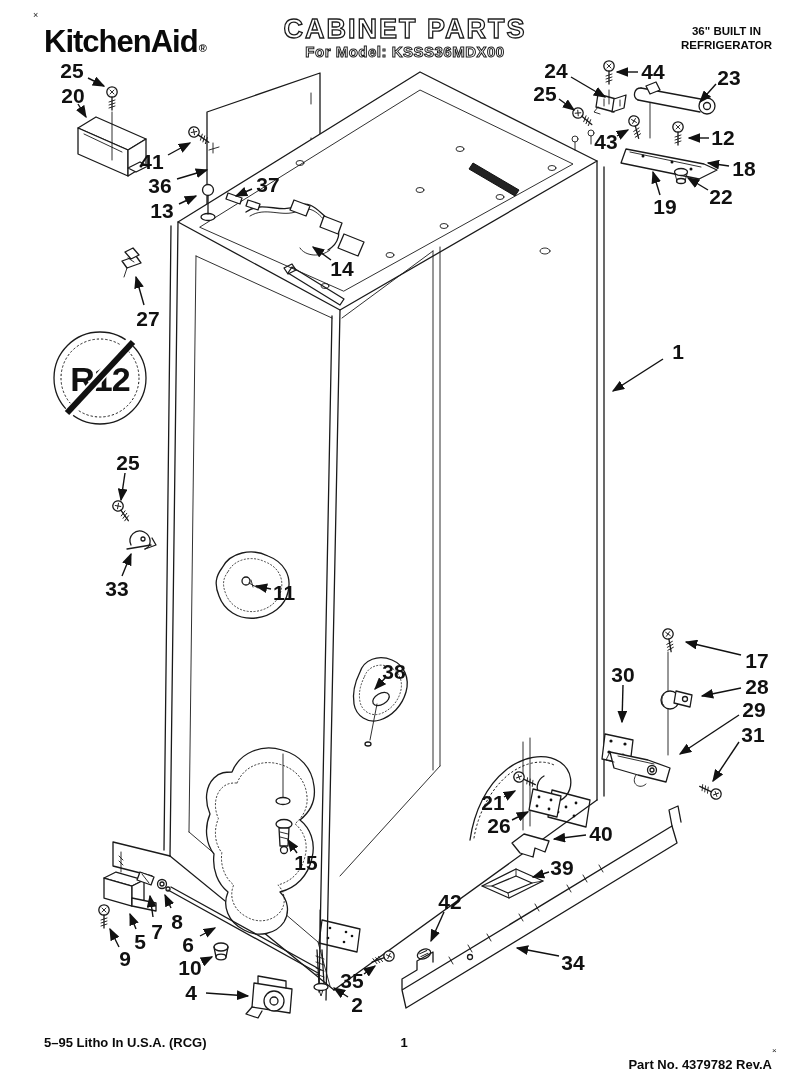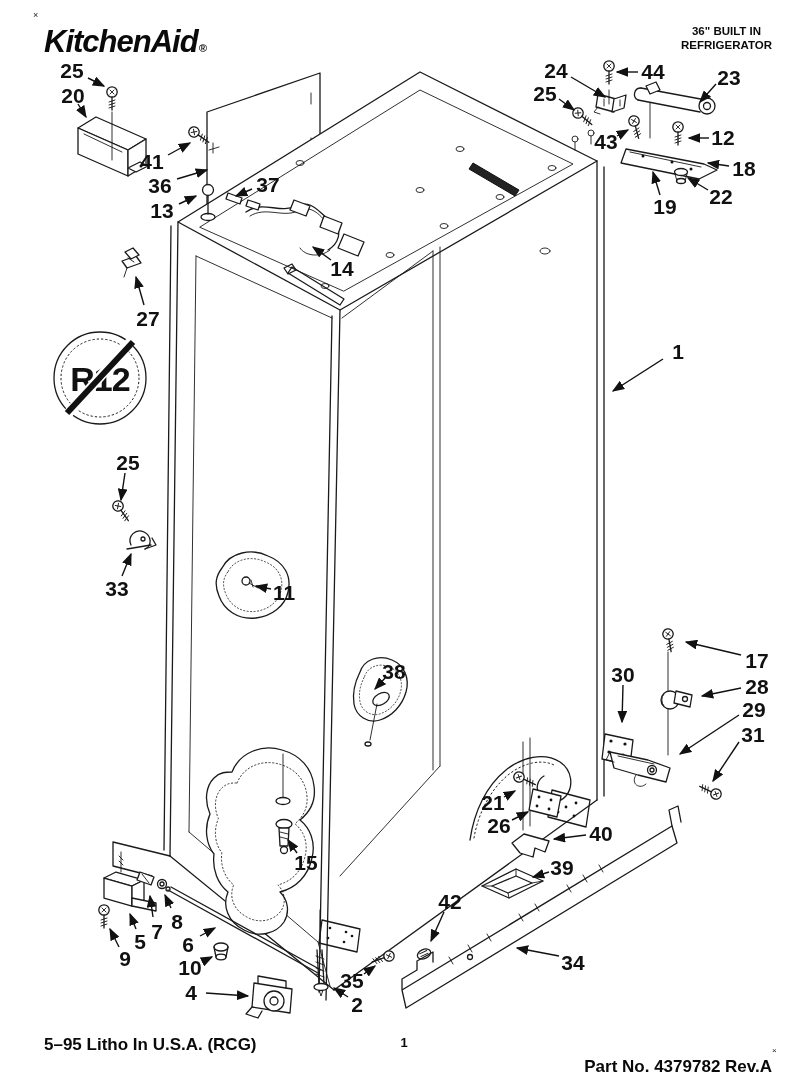--- a/index.html
+++ b/index.html
@@ -1,30 +1,30 @@
 <!DOCTYPE html>
 <html><head>
 <meta charset="utf-8">
 <style>
   html,body{margin:0;padding:0;background:#f4f4f2;}
   #page{position:relative;width:808px;height:1072px;background:#fff;overflow:hidden;
         font-family:"Liberation Sans",sans-serif;color:#111;}
   .hdr .brand{position:absolute;left:44px;top:24px;font-size:31px;font-weight:800;
-        letter-spacing:-1px;color:#0a0a0a;font-style:italic;}
+        letter-spacing:-1px;color:#0a0a0a;}
   .hdr .brand .reg{font-size:11px;font-weight:700;vertical-align:baseline;margin-left:1px;}
   .title-wrap{position:absolute;left:243px;top:14px;width:324px;text-align:center;}
   .title{font-size:27px;font-weight:700;letter-spacing:2px;color:#111;}
   .subtitle{font-size:15px;font-weight:700;letter-spacing:.5px;margin-top:-2px;color:#111;}
   @supports (-webkit-text-stroke: 1px black){
     .title{color:#fff;-webkit-text-stroke:1.3px #1a1a1a;}
     .subtitle{color:#fff;-webkit-text-stroke:1px #1a1a1a;}
   }
   .product{position:absolute;right:36px;top:24px;text-align:center;font-size:11.5px;
         font-weight:700;line-height:1.25;color:#0a0a0a;}
-  .ftr div{position:absolute;top:1035px;font-size:17px;font-weight:700;color:#0a0a0a;}
+  .ftr div{position:absolute;top:1035px;font-size:13px;font-weight:700;color:#0a0a0a;}
   .ftr .f-left{left:44px;}
   .ftr .f-center{left:0;right:0;text-align:center;font-size:13px;}
   .ftr .f-right{right:36px;margin-top:22px;}
   .mark{position:absolute;font-size:9px;color:#222;}
   .mark.tl{left:33px;top:10px;}
   .mark.br{left:772px;top:1046px;font-size:8px;}
   #diagram-svg{position:absolute;left:0;top:0;}
   #diagram-svg .ln{stroke:#1a1a1a;stroke-width:1.3;fill:none;stroke-linejoin:round;stroke-linecap:round;}
   #diagram-svg .fw{fill:#fff;}
   #diagram-svg .thin{stroke-width:0.9;}
@@ -36,20 +36,22 @@
         text-anchor:middle;letter-spacing:-1px;}
 </style>
 </head>
 <body>
 
 <div id="page">
 
   <div class="hdr">
     <div class="brand"><span>KitchenAid</span><span class="reg">®</span></div>
     <div class="title-wrap">
+      <div class="title">CABINET PARTS</div>
+      <div class="subtitle">For Model: KSSS36MDX00</div>
     </div>
     <div class="product">
       <div>36" BUILT IN</div>
       <div>REFRIGERATOR</div>
     </div>
   </div>
 
   <span class="mark tl">×</span>
   <span class="mark br">×</span>
 

